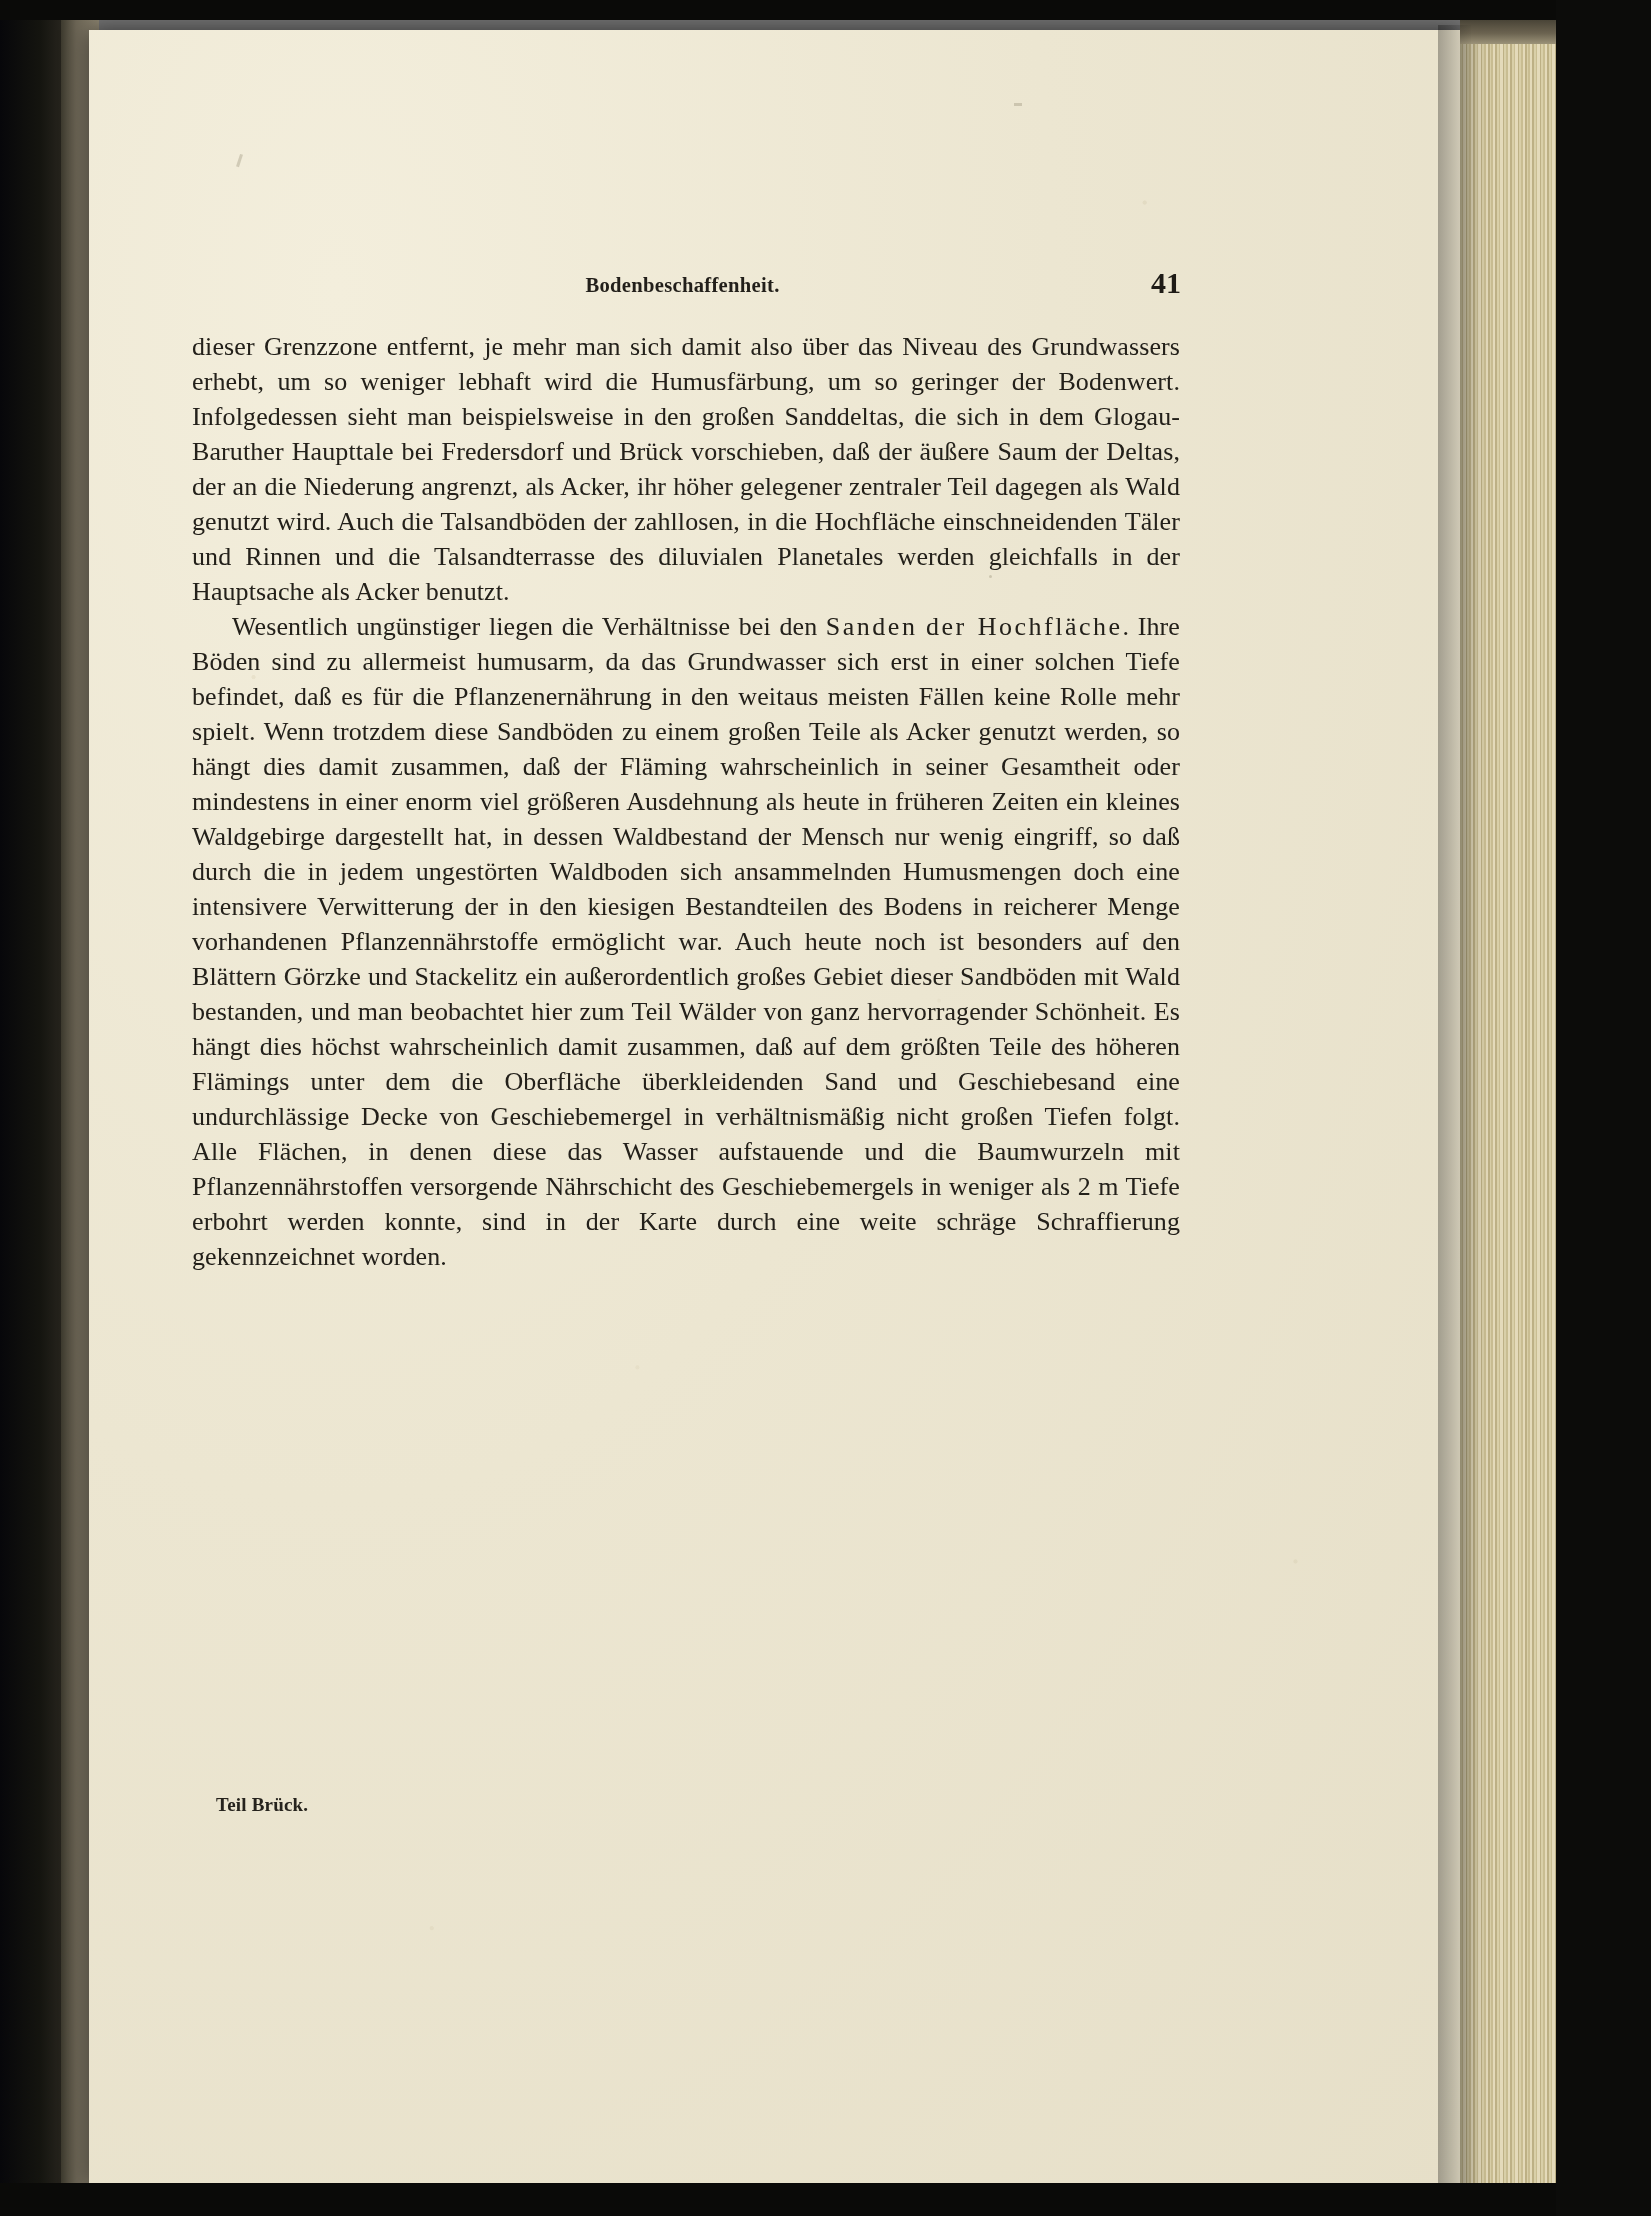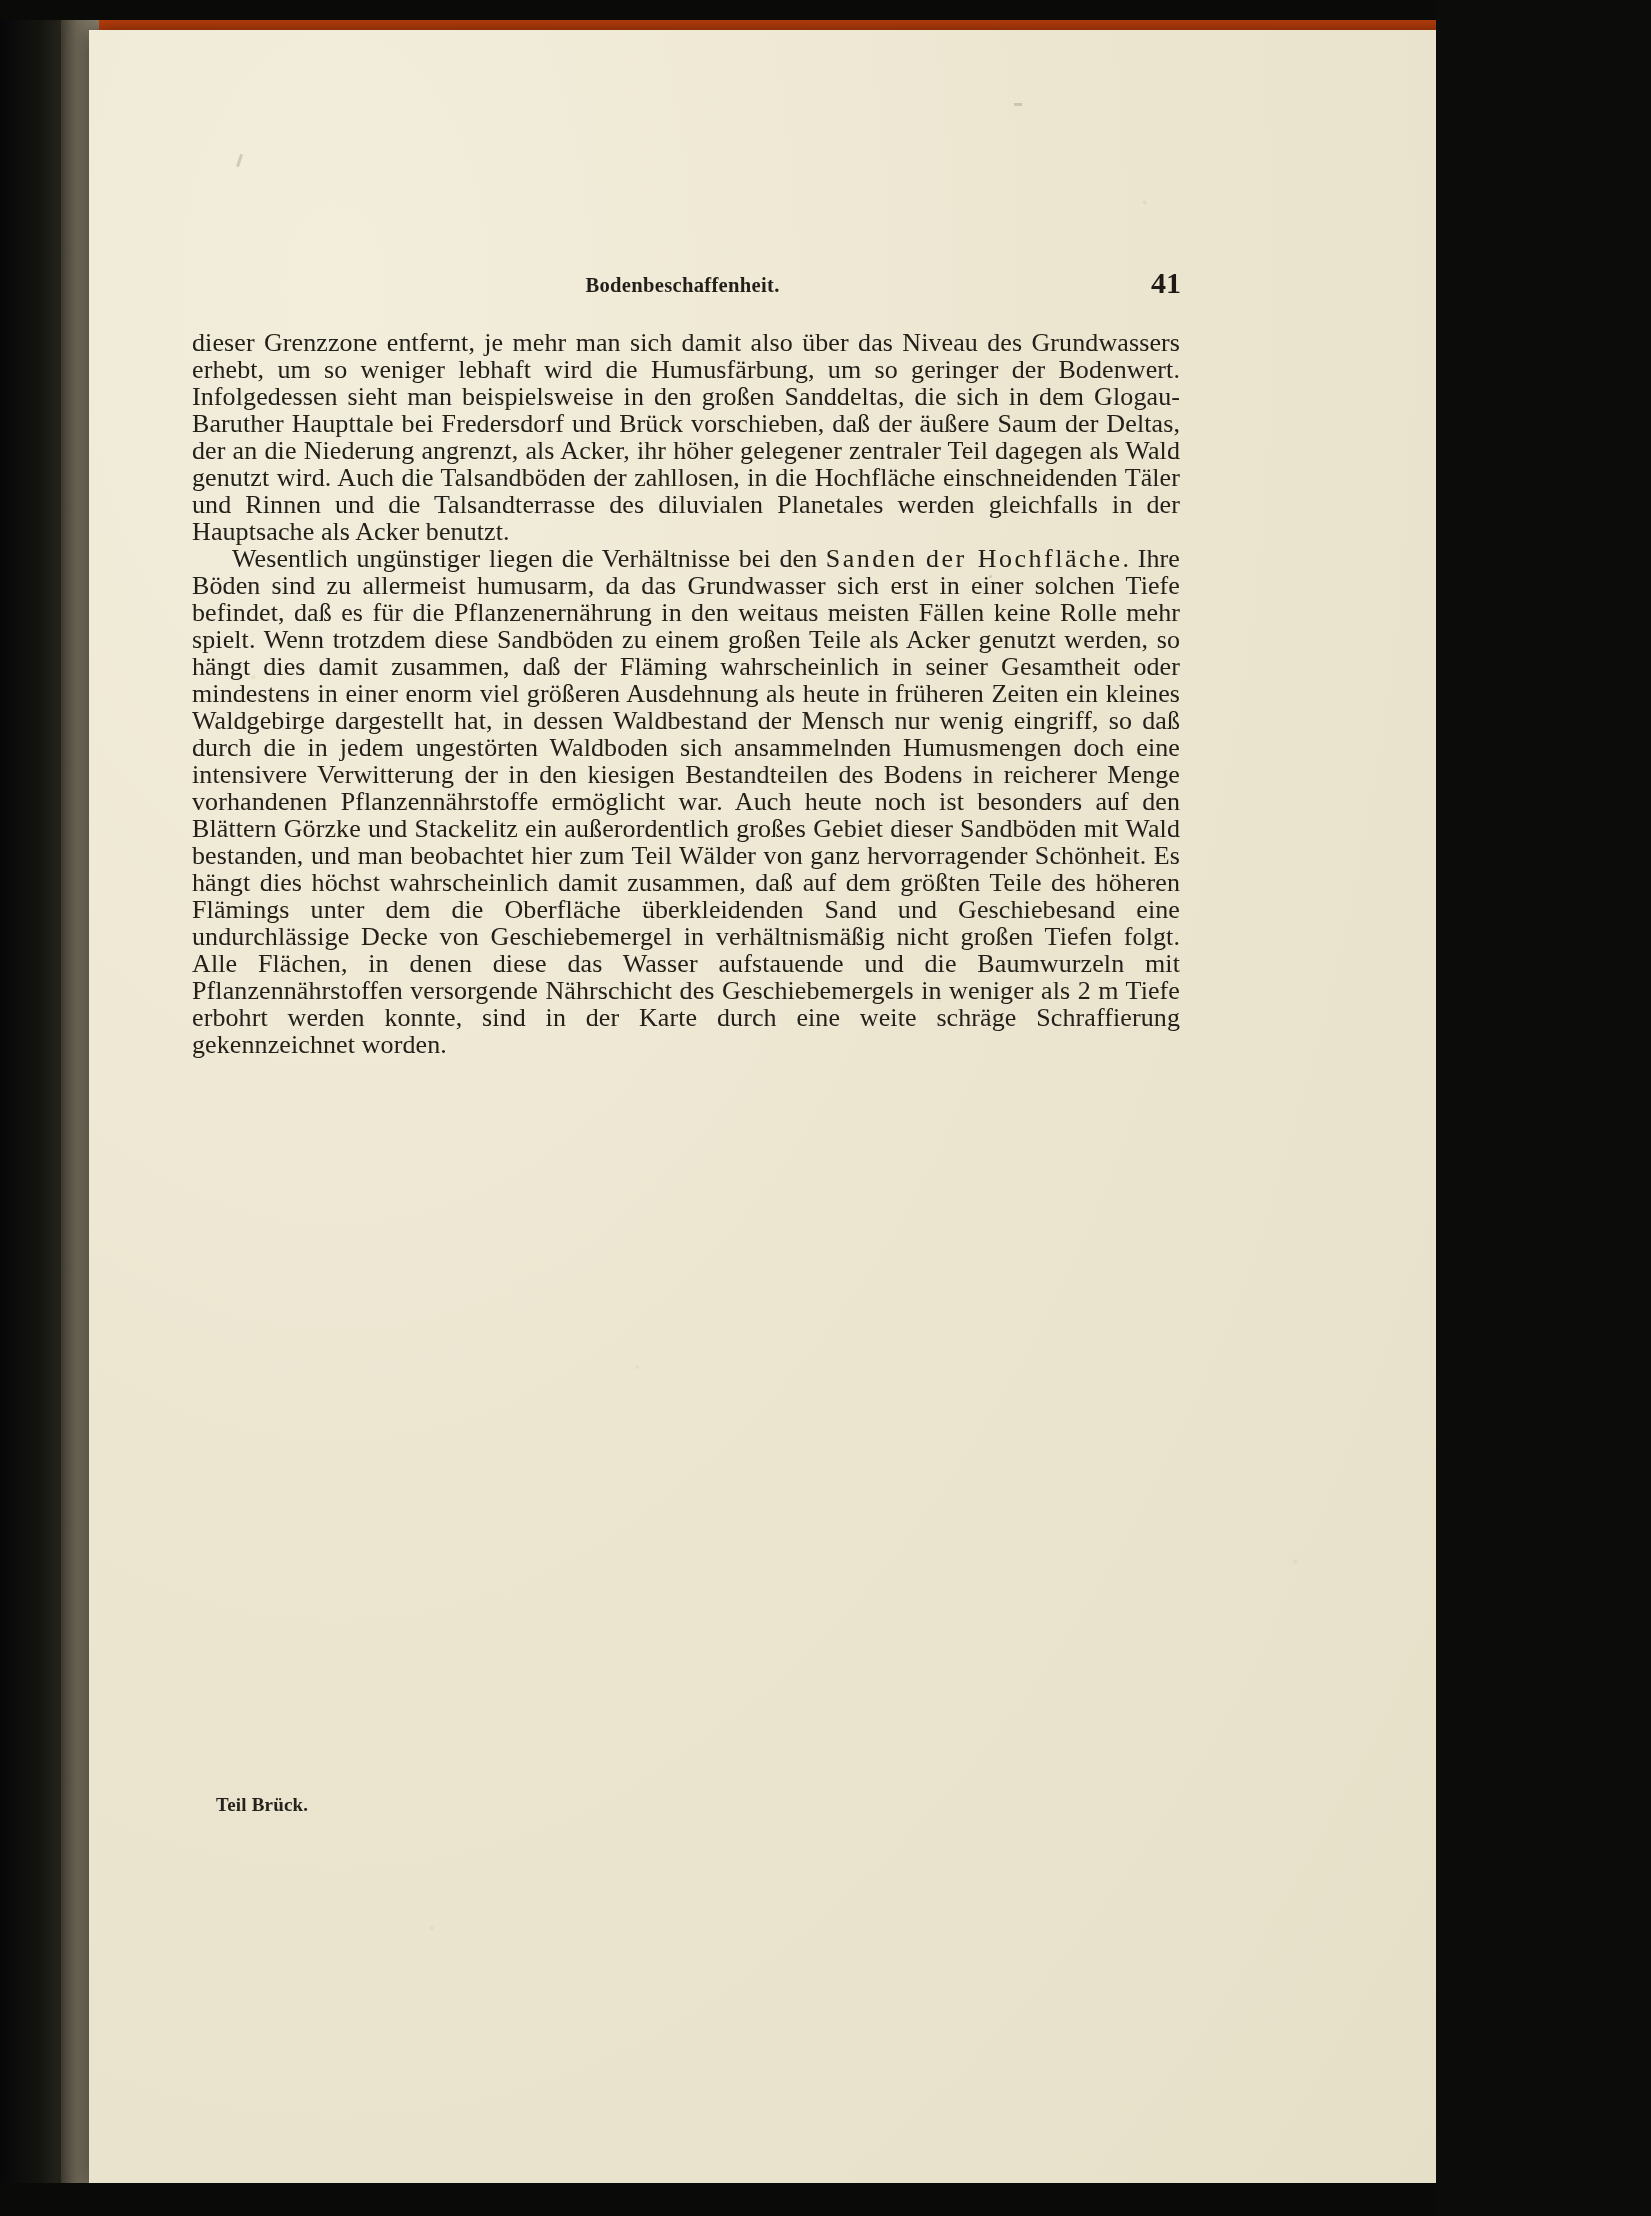--- a/index.html
+++ b/index.html
@@ -2,23 +2,23 @@
 <html style="font-size:13.2px"><head>
 <meta charset="utf-8">
 <style>
   html, body {
     margin: 0;
     padding: 0;
     background: #0c0c0a;
   }
   #page {
     position: relative;
-    width: 1436px;
+    width: 1556px;
     height: 2216px;
-    background: #c2410c;
+    background: #737373;
     overflow: hidden;
   }
   
   .binding-dark {
     position: absolute;
     left: 0; top: 0;
     width: 66px; height: 2216px;
     background: linear-gradient(to right, #07070a 0%, #14140f 60%, #2a2720 100%);
   }
   .binding-edge {
@@ -117,21 +117,21 @@
     color: #1e1b16;
     text-align: right;
   }
   .body-text {
     position: absolute;
     left: 192px;
     top: 329px;
     width: 988px;
     font-family: "Liberation Serif", serif;
     font-size: 26px;
-    line-height: 27px;
+    line-height: 35px;
     color: #23201a;
     text-align: justify;
     text-justify: inter-word;
     letter-spacing: 0.1px;
   }
   .body-text p {
     margin: 0;
   }
   .body-text p + p {
     text-indent: 40px;

